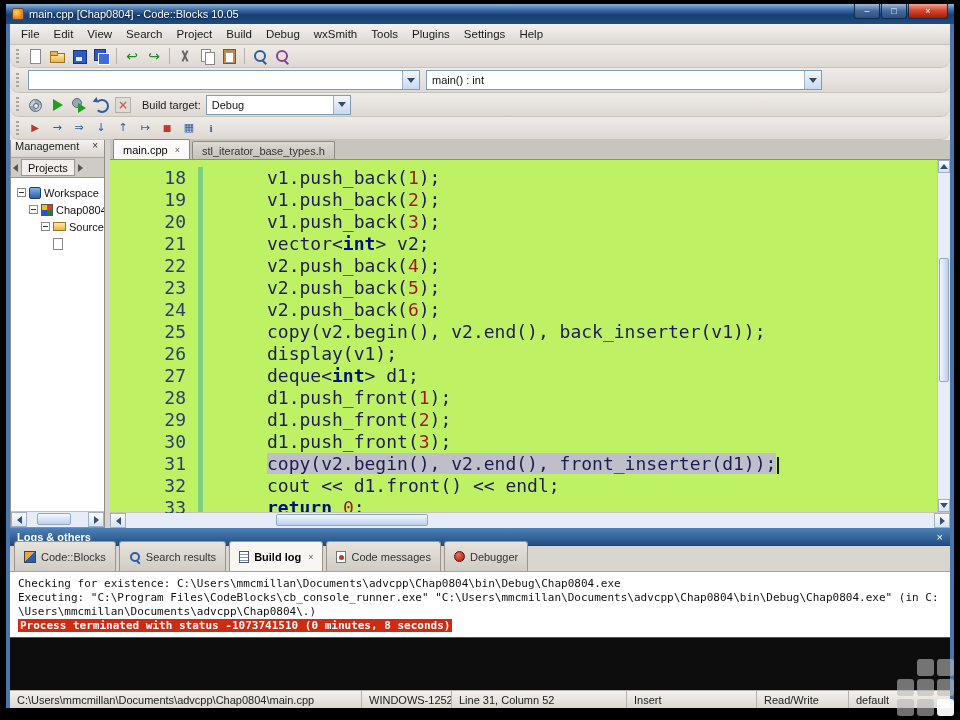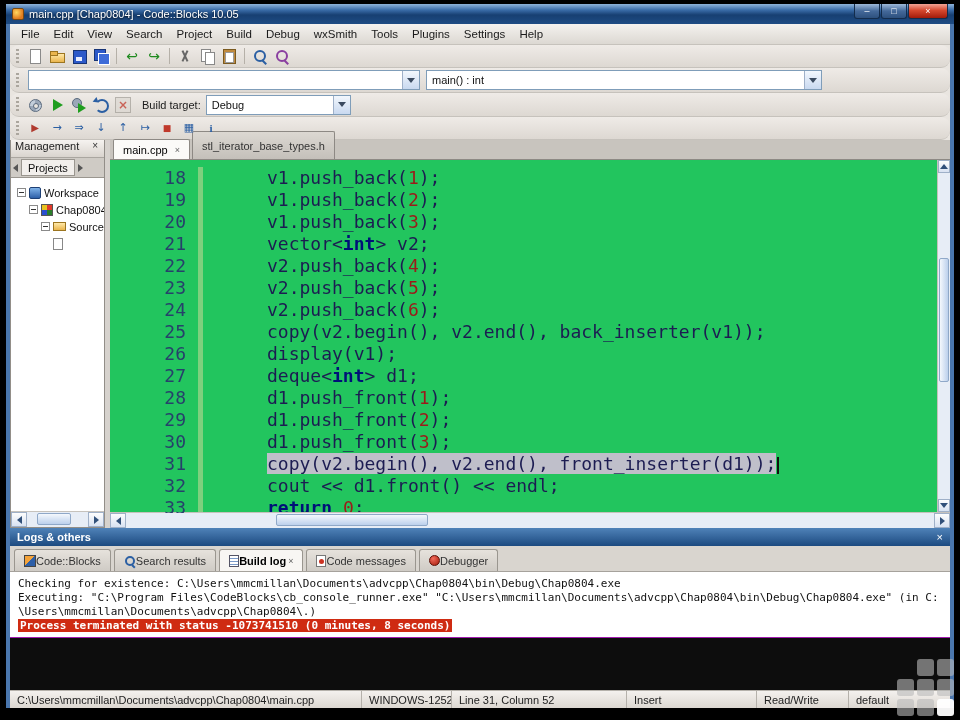--- a/index.html
+++ b/index.html
@@ -101,25 +101,25 @@
   .tree-ic { flex: none; display: inline-block; }
   .workspace-icon { width: 12px; height: 12px; background: linear-gradient(#7fb2e8,#2d5fa8); border: 1px solid #1d3f74; border-radius: 2px; }
   .project-icon { width: 12px; height: 12px; border: 1px solid #555; background: conic-gradient(#e03a2a 0 25%, #2a7e2a 0 50%, #2a4fd0 0 75%, #e8c21f 0); }
   .folder-icon { width: 13px; height: 9px; background: linear-gradient(#ffe9a8,#eab54d); border: 1px solid #9c7520; }
   .file-icon { width: 10px; height: 12px; background: #fff; border: 1px solid #888; }
 
   .sash { width: 5px; background: #d6d2cd; }
 
   .editor { flex: 1; display: flex; flex-direction: column; min-width: 0; min-height: 0; }
   .ed-tabstrip { height: 20px; background: #c8c4be; border-bottom: 1px solid #8d8984; display: flex; align-items: flex-end; padding-left: 3px; }
-  .ed-tab { height: 28px; display: flex; align-items: center; padding: 0 9px; font-size: 11px; color: #333; background: linear-gradient(#dcd8d2,#c4c0ba); border: 1px solid #8d8984; border-bottom: none; margin-right: 2px; border-radius: 2px 2px 0 0; white-space: nowrap; }
+  .ed-tab { height: 18px; display: flex; align-items: center; padding: 0 9px; font-size: 11px; color: #333; background: linear-gradient(#dcd8d2,#c4c0ba); border: 1px solid #8d8984; border-bottom: none; margin-right: 2px; border-radius: 2px 2px 0 0; white-space: nowrap; }
   .ed-tab.active { background: #fbfaf8; color: #000; height: 20px; }
   .ed-tab-close { margin-left: 7px; font-size: 9px; color: #666; }
 
-  .ed-main { flex: 1; display: flex; min-height: 0; position: relative; background: #22c55e; padding-top: 7px; }
+  .ed-main { flex: 1; display: flex; min-height: 0; position: relative; background: #bef264; padding-top: 7px; }
   .gutter { width: 88px; flex: none; }
   .gut-line { height: 22px; line-height: 22px; text-align: right; padding-right: 12px; font-family: "DejaVu Sans Mono", monospace; font-size: 18px; color: #27406b; }
   .changebar { width: 5px; background: #7ed07e; flex: none; }
   .foldm { width: 10px; flex: none; }
   .code-col { flex: 1; overflow: hidden; position: relative; min-width: 0; }
   .code-line { height: 22px; line-height: 22px; white-space: pre; font-family: "DejaVu Sans Mono", monospace; font-size: 18px; padding-left: 54px; }
   .tok-t { color: #1c1c52; }
   .tok-kw { color: #001078; font-weight: bold; }
   .tok-num { color: #9c1a1a; }
   .code-text.selected { background: #bfbfca; }
@@ -139,21 +139,21 @@
   .vs-btn.up::before { content: ""; border-left: 4px solid transparent; border-right: 4px solid transparent; border-bottom: 5px solid #31507a; }
   .vs-btn.down::before { content: ""; border-left: 4px solid transparent; border-right: 4px solid transparent; border-top: 5px solid #31507a; }
   .vs-track { flex: 1; position: relative; }
   .vs-thumb { position: absolute; left: 1px; right: 1px; top: 26%; height: 38%; background: linear-gradient(90deg,#f4f8fd,#bcd0ec); border: 1px solid #8fa8c8; border-radius: 2px; }
 
   
   .logs { height: 162px; display: flex; flex-direction: column; flex: none; }
   .logs-header { height: 18px; background: linear-gradient(#4f82b8,#1c4a80); color: #fff; font-size: 11px; font-weight: bold; display: flex; align-items: center; padding: 0 7px; }
   .logs-close { margin-left: auto; font-weight: normal; font-size: 11px; }
   .logs-tabstrip { height: 26px; background: #d9d5cf; display: flex; align-items: flex-end; padding: 3px 4px 0; gap: 3px; border-bottom: 1px solid #a6a29c; }
-  .log-tab { height: 22px; display: flex; align-items: center; padding: 0 9px; font-size: 11px; background: linear-gradient(#e6e2dc,#cfcbc5); border: 1px solid #9a968f; border-bottom: none; border-radius: 3px 3px 0 0; color: #333; white-space: nowrap; }
+  .log-tab { height: 30px; display: flex; align-items: center; gap: 5px; padding: 0 9px; font-size: 11px; background: linear-gradient(#e6e2dc,#cfcbc5); border: 1px solid #9a968f; border-bottom: none; border-radius: 3px 3px 0 0; color: #333; white-space: nowrap; }
   .log-tab.active { background: #f8f6f3; font-weight: bold; color: #000; align-items: center; }
   .log-tab-ic { flex: none; display: inline-block; position: relative; }
   .codeblocks-icon { width: 12px; height: 12px; background: linear-gradient(135deg,#f4a33a 50%,#2d5fa8 50%); border: 1px solid #444; }
   .search-icon { width: 12px; height: 12px; }
   .search-icon::before { content: ""; position: absolute; left: 1px; top: 1px; width: 6px; height: 6px; border: 2px solid #2b5fa3; border-radius: 50%; }
   .search-icon::after { content: ""; position: absolute; left: 8px; top: 9px; width: 4px; height: 2px; background: #2b5fa3; transform: rotate(45deg); transform-origin: left center; }
   .build-log-icon { width: 10px; height: 12px; background: repeating-linear-gradient(#fff 0 2px,#7a9ac8 2px 3px); border: 1px solid #556; }
   .build-messages-icon { width: 10px; height: 12px; background: #fff; border: 1px solid #777; }
   .build-messages-icon::after { content: ""; position: absolute; left: 2px; top: 3px; width: 5px; height: 5px; border-radius: 50%; background: #cc3322; }
   .debugger-icon { width: 11px; height: 11px; border-radius: 50%; background: radial-gradient(circle at 35% 30%,#f26a5a,#a31b0a); border: 1px solid #5c0f06; }

